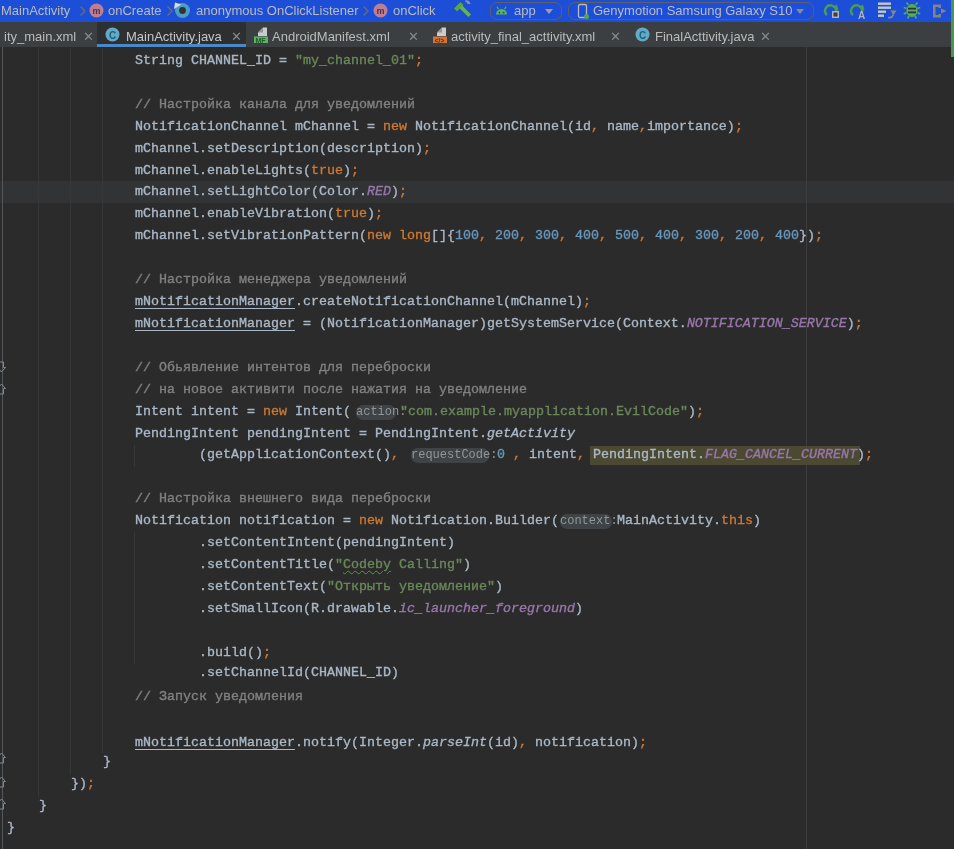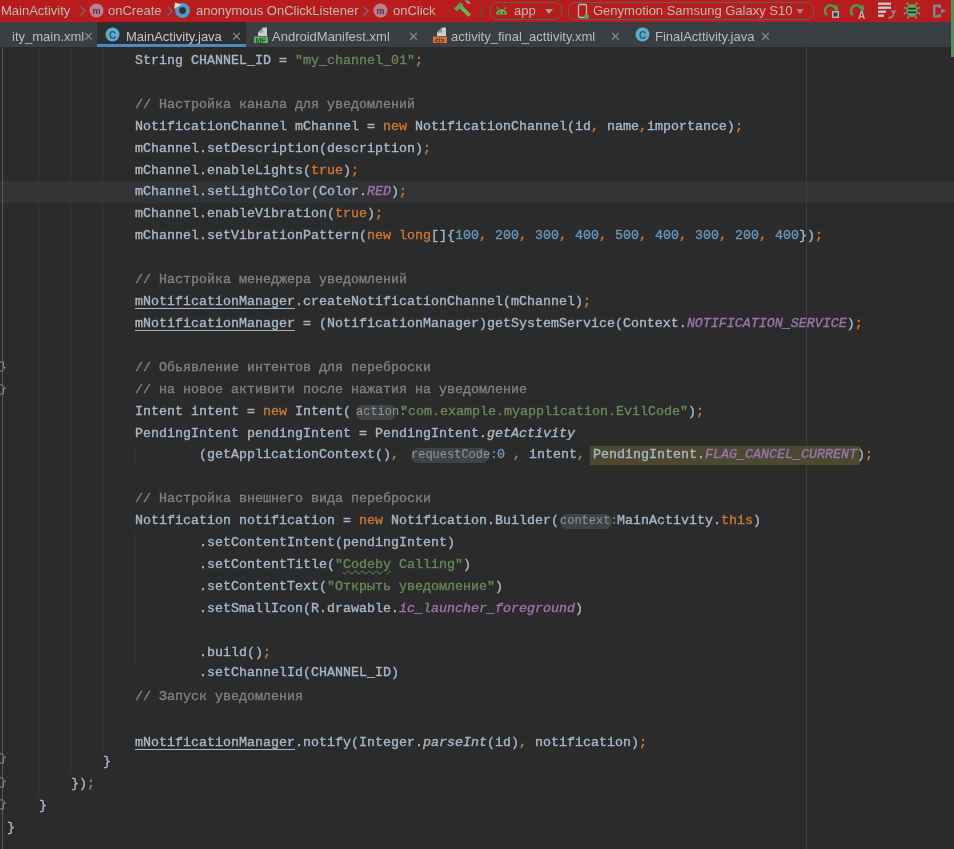--- a/index.html
+++ b/index.html
@@ -1,20 +1,20 @@
 <!DOCTYPE html>
 <html><head>
 <meta charset="utf-8">
 <style>
   html,body{margin:0;padding:0;width:954px;height:849px;background:#2B2B2B;overflow:hidden;}
   *{box-sizing:border-box;}
   .abs{position:absolute;}
   body{position:relative;font-family:"Liberation Sans",sans-serif;}
   
-  #toolbar{left:0;top:0;width:954px;height:22px;background:#b91c1c;}
+  #toolbar{left:0;top:0;width:954px;height:22px;background:#1d4ed8;}
   #tabs{left:0;top:22px;width:954px;height:25px;background:#3C3F41;}
   .ui{font-size:13px;color:#BBBBBB;white-space:nowrap;}
   .box{border:1px solid #5E6163;border-radius:7px;height:18px;top:2px;}
   
   .tabtxt{font-size:13px;color:#BBBBBB;white-space:nowrap;top:7px;}
   .x{color:#878C8E;font-size:13px;top:7px;}
   
   #editor{left:0;top:47px;width:954px;height:802px;background:#2B2B2B;}
   .guide{width:1px;background:#373737;}
   pre.cl{margin:0;font-family:"Liberation Mono",monospace;font-size:13.33px;line-height:20px;height:20px;white-space:pre;color:#A9B7C6;-webkit-text-stroke:0.35px currentColor;}
@@ -110,21 +110,21 @@
     <path d="M5 7.6 H13 M5 11.4 H13" stroke="#2E3234" stroke-width="1.7"></path>
   </svg>
   <svg class="abs" style="left:929px;top:1px;" width="20" height="20">
     <path d="M4 3.5 H12 V7 H9.5 V6 H6.5 V14 H9.5 V13 H12 V16.5 H4 Z" fill="#808486"></path>
     <path d="M12 7.5 L17.5 10 L12 12.5 Z" fill="#808486"></path>
   </svg>
 </div>
 <div class="abs" id="tabs">
   <div class="abs" style="left:97px;top:0;width:149px;height:25px;background:#2D2F31;"></div>
   <div class="abs" style="left:97px;top:22px;width:149px;height:3px;background:#4A88C7;"></div>
-  <div class="abs tabtxt" style="left:12px;">ity_main.xml</div>
+  <div class="abs tabtxt" style="left:4px;">ity_main.xml</div>
   <div class="abs x" style="left:83px;">✕</div>
   <svg class="abs" style="left:105px;top:5px;" width="15" height="15">
     <circle cx="7.5" cy="7.5" r="7" fill="#61ABC9"></circle>
     <text x="7.5" y="11.5" font-size="10" font-weight="bold" font-family="Liberation Sans" fill="#20607A" text-anchor="middle">C</text>
   </svg>
   <div class="abs tabtxt" style="left:126px;color:#C6C6C6;">MainActivity.java</div>
   <div class="abs x" style="left:231px;">✕</div>
   <svg class="abs" style="left:253px;top:5px;" width="16" height="16">
     <polygon points="5,5.5 10,0.5 14,0.5 14,9 5,9" fill="#C9CDCF"></polygon>
     <polygon points="5,5.5 10,0.5 10,5.5" fill="#8F9496"></polygon>

